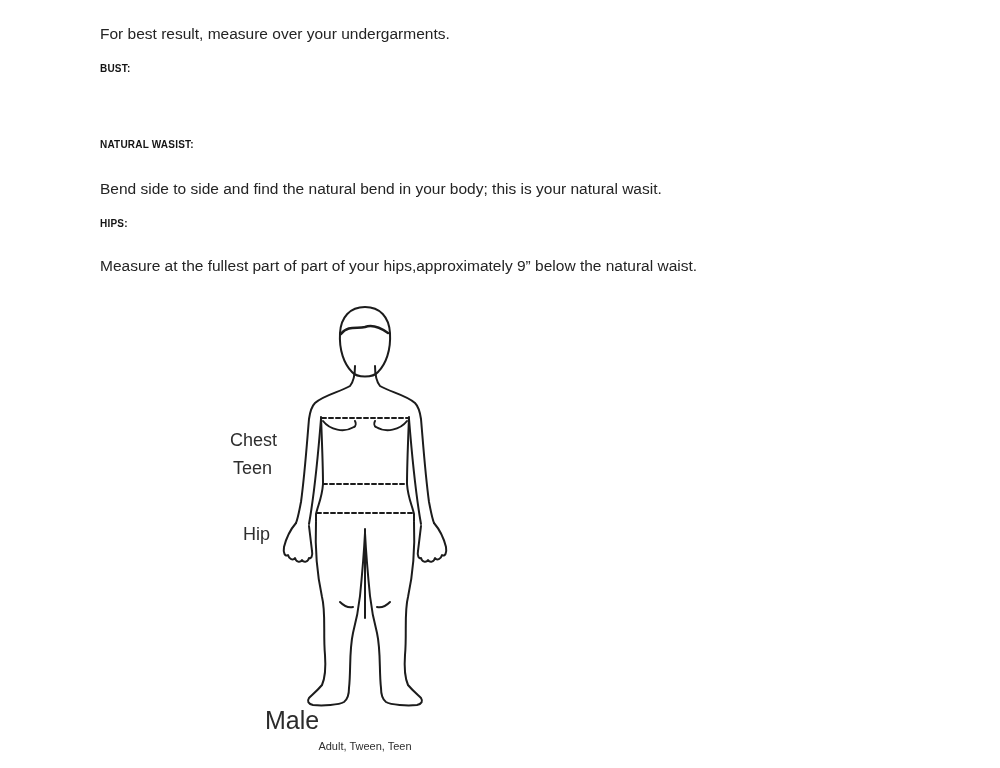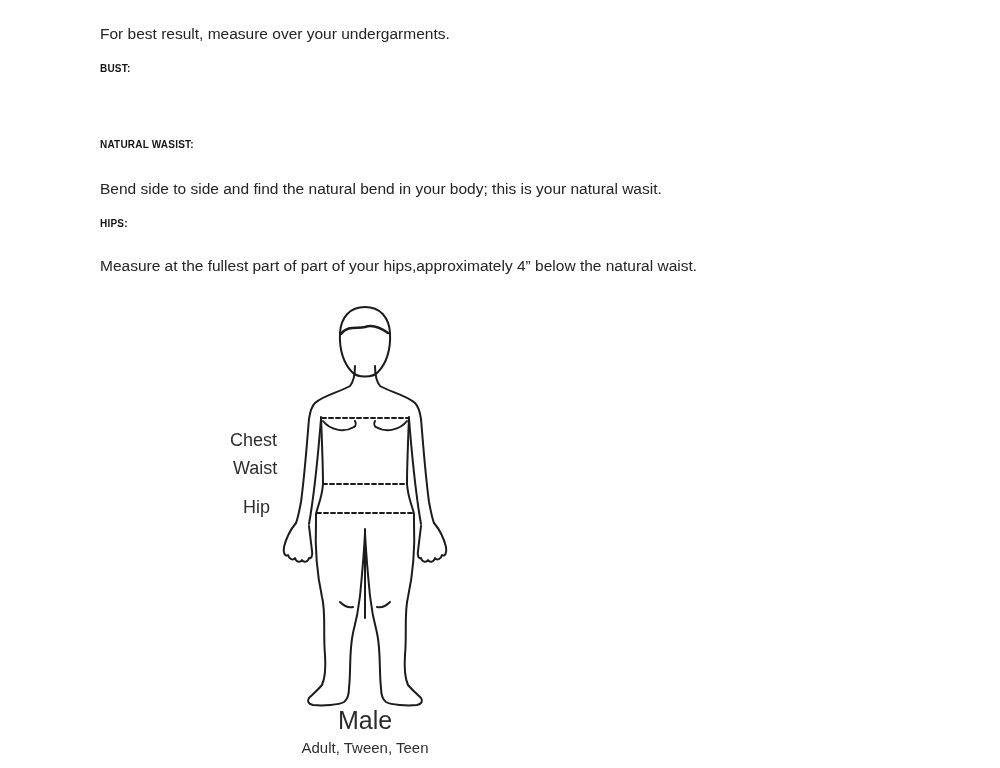--- a/index.html
+++ b/index.html
@@ -36,67 +36,67 @@
 
   .fig-label {
     position: absolute;
     color: #2e2e2e;
     font-size: 18px;
     line-height: 1.1;
     white-space: nowrap;
   }
   .lbl-chest { left: 230px; top: 431px; }
   .lbl-waist { left: 233px; top: 459px; }
-  .lbl-hip   { left: 243px; top: 498px; }
+  .lbl-hip   { left: 243px; top: 525px; }
 
   .figure-wrap {
     position: absolute;
     left: 265px;
     top: 300px;
     width: 200px;
     height: 410px;
   }
   .caption-title {
     position: absolute;
     left: 265px;
     top: 707px;
     width: 200px;
-    text-align: center;
+    text-align: left;
     font-size: 25px;
     color: #2b2b2b;
     line-height: 1.1;
   }
   .caption-sub {
     position: absolute;
     left: 215px;
     top: 740px;
     width: 300px;
     text-align: center;
-    font-size: 15px;
+    font-size: 11px;
     color: #2e2e2e;
     line-height: 1.1;
   }
 </style>
 </head>
 <body>
 
 <div class="page">
 
   <div class="txt intro">For best result, measure over your undergarments.</div>
 
   <div class="txt heading h-bust">BUST:</div>
 
   <div class="txt heading h-waist">NATURAL WASIST:</div>
   <div class="txt p-waist">Bend side to side and find the natural bend in your body; this is your natural wasit.</div>
 
   <div class="txt heading h-hips">HIPS:</div>
-  <div class="txt p-hips">Measure at the fullest part of part of your hips,approximately 4” below the natural waist.</div>
+  <div class="txt p-hips">Measure at the fullest part of part of your hips,approximately 9” below the natural waist.</div>
 
   <div class="fig-label lbl-chest">Chest</div>
-  <div class="fig-label lbl-waist">Waist</div>
+  <div class="fig-label lbl-waist">Teen</div>
   <div class="fig-label lbl-hip">Hip</div>
 
   <div class="figure-wrap">
     <svg width="200" height="410" viewBox="0 0 200 410" xmlns="http://www.w3.org/2000/svg">
       <g fill="none" stroke="#1c1c1c" stroke-width="2" stroke-linecap="round" stroke-linejoin="round">
 
         <path d="M100,7 C85,7 76,17 75,33 C74,50 79,64 87,72 C92,78 108,78 113,72 C121,64 126,50 125,33 C124,17 115,7 100,7 Z"></path>
 
         <path stroke-width="2.5" d="M76,34 C83,25 92,29 100,27 C108,24 116,28 123,33"></path>
 

